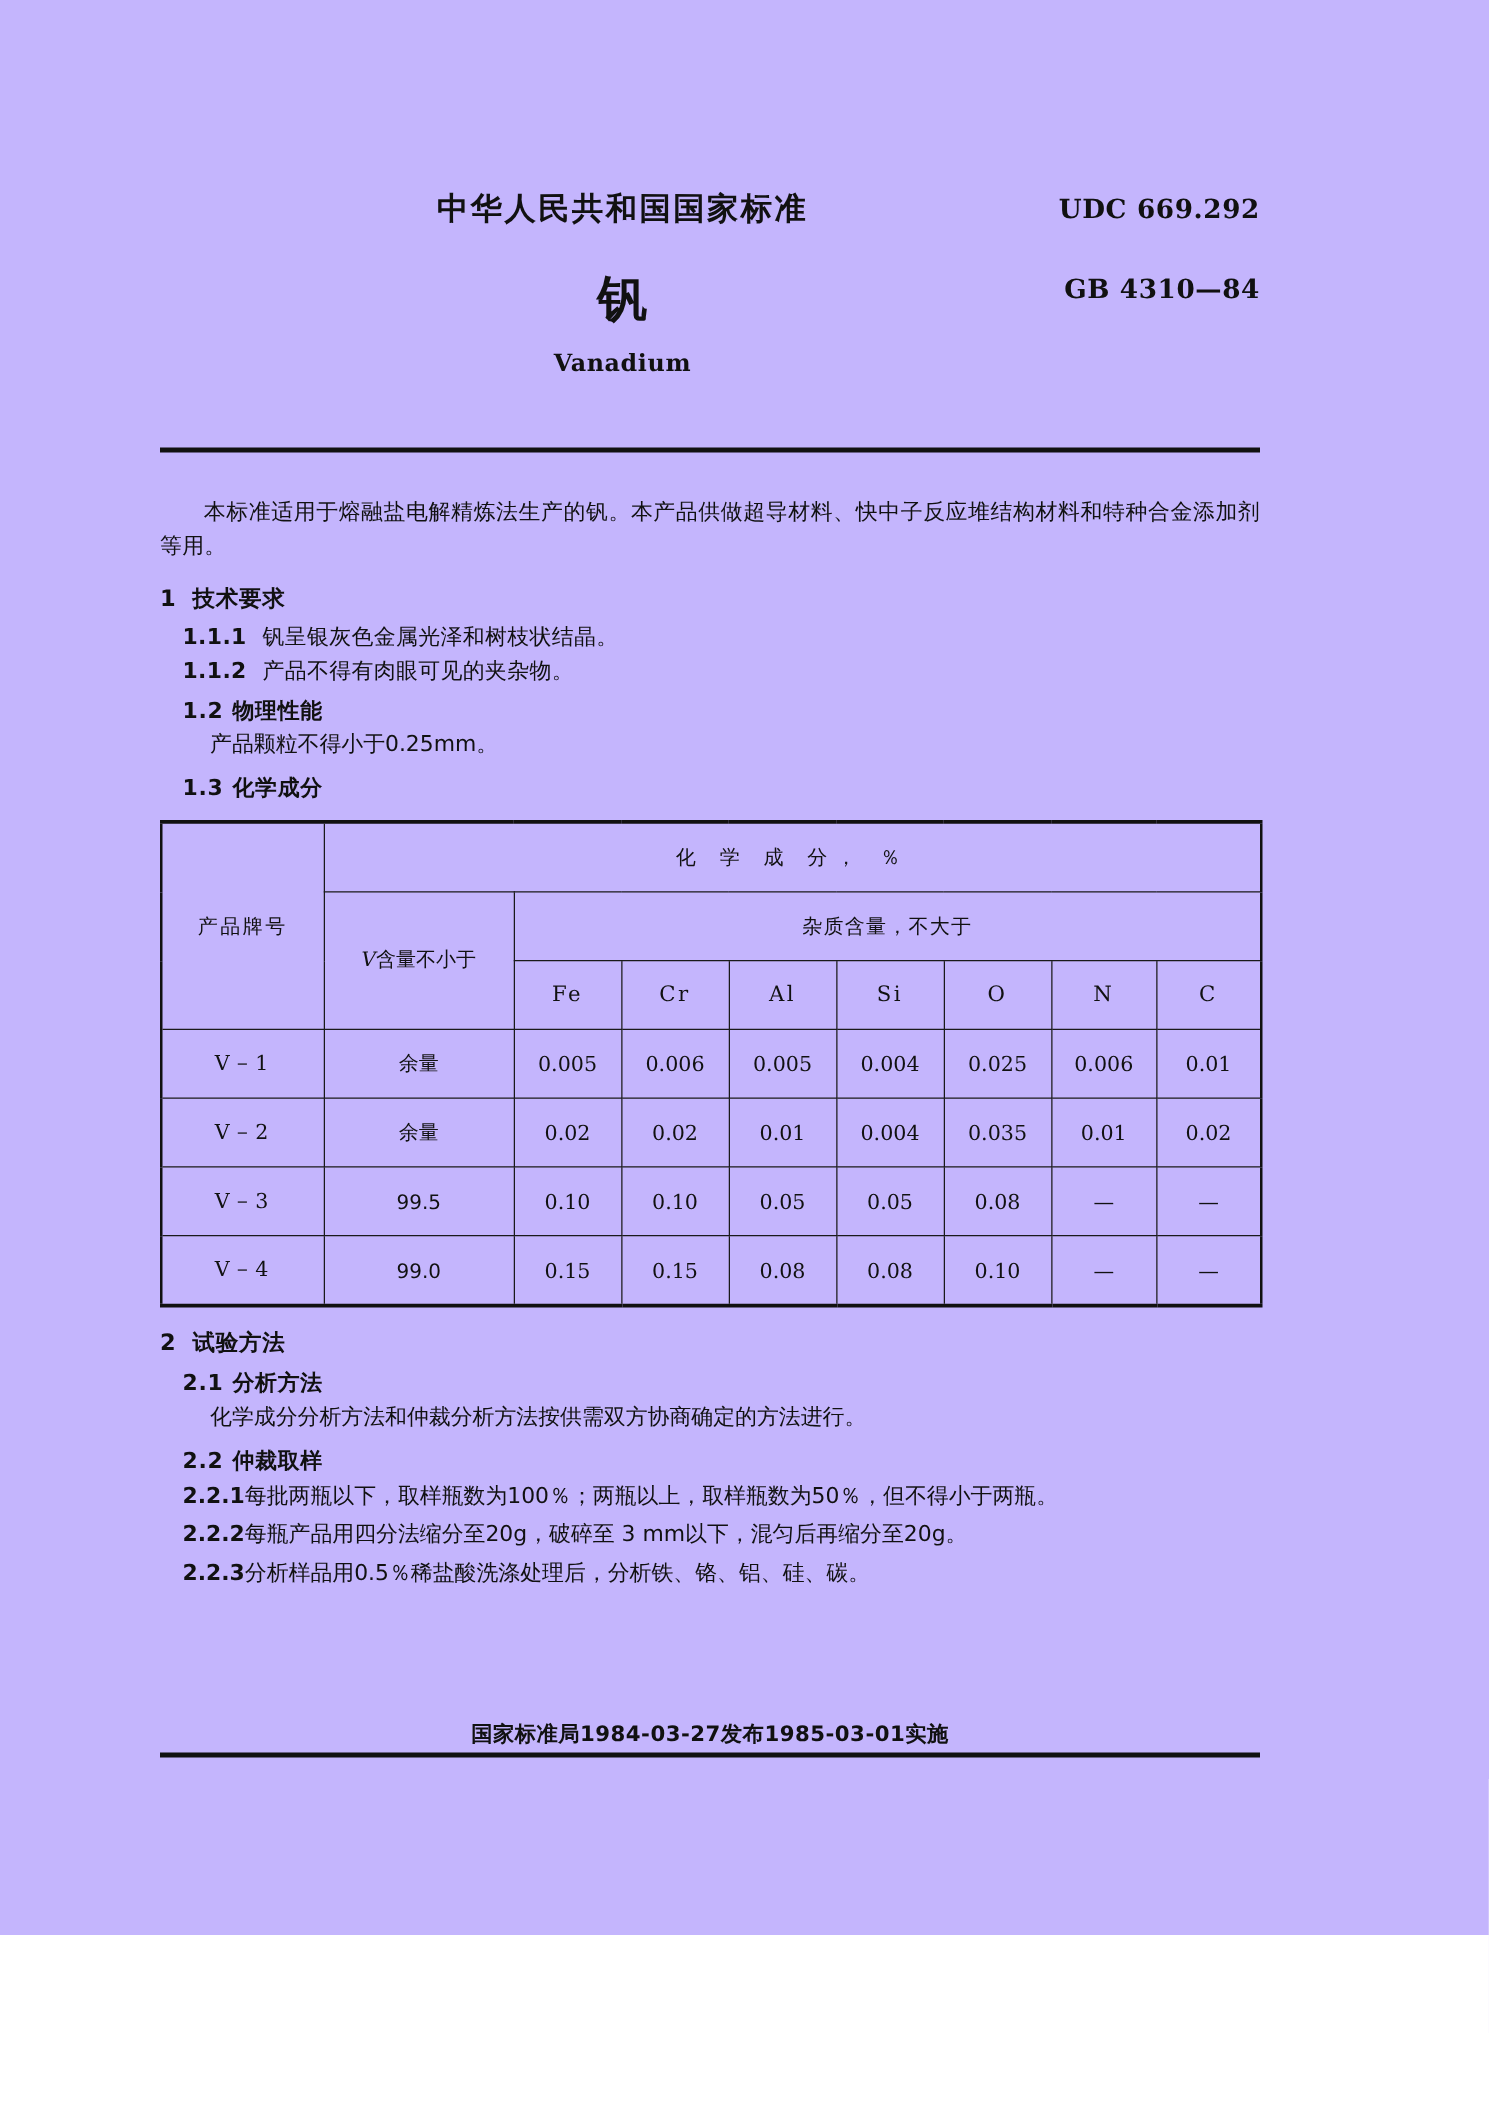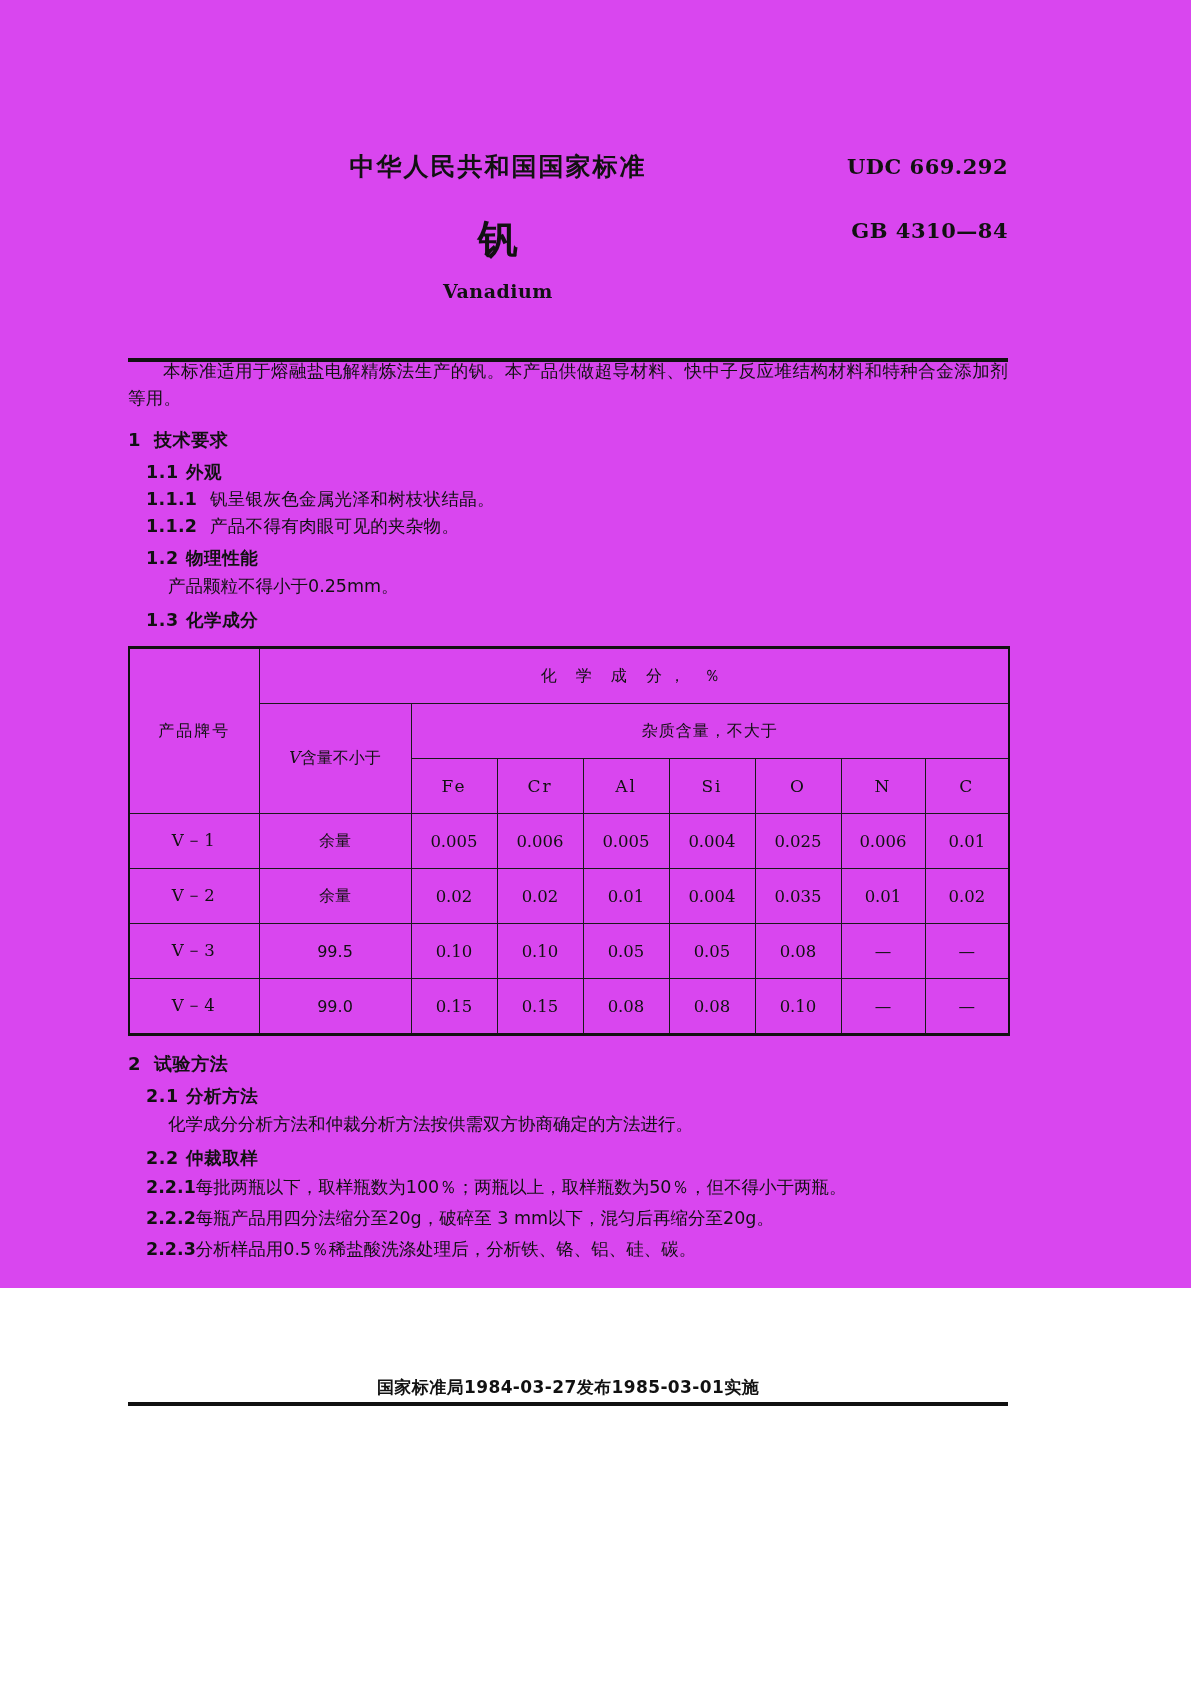--- a/index.html
+++ b/index.html
@@ -12,22 +12,22 @@
     height: 1684px;
     font-family: "DejaVu Sans", "Liberation Sans", sans-serif;
     color: #111;
     position: relative;
     overflow: hidden;
   }
   .page {
     position: absolute;
     left: 0; top: 0;
     width: 1191px;
-    height: 1288px;
-    background: #d946ef;
+    height: 1548px;
+    background: #c4b5fd;
   }
 
   
   .header {
     position: absolute;
     left: 128px;
     top: 140px;
     width: 880px;
     height: 200px;
   }
@@ -97,21 +97,21 @@
     top: 1402px;
     width: 880px;
     height: 0;
     border-top: 4px solid #111;
   }
 
   
   .body {
     position: absolute;
     left: 128px;
-    top: 358px;
+    top: 397px;
     width: 880px;
   }
   .para {
     font-size: 17.5px;
     line-height: 27px;
     text-indent: 2em;
     margin: 0 0 6px 0;
     text-align: justify;
     letter-spacing: 0.2px;
   }
@@ -219,23 +219,20 @@
   <div class="rule-top"></div>
 
   <div class="body">
 
     <p class="para">本标准适用于熔融盐电解精炼法生产的钒。本产品供做超导材料、快中子反应堆结构材料和特种合金添加剂等用。</p>
 
     <div class="h1">
       <span class="num">1</span><span>技术要求</span>
     </div>
 
-    <div class="h2">
-      <span class="num">1.1</span><span>外观</span>
-    </div>
 
     <div class="h3">
       <span class="num">1.1.1</span><span class="txt">钒呈银灰色金属光泽和树枝状结晶。</span>
     </div>
 
     <div class="h3">
       <span class="num">1.1.2</span><span class="txt">产品不得有肉眼可见的夹杂物。</span>
     </div>
 
     <div class="h2">

